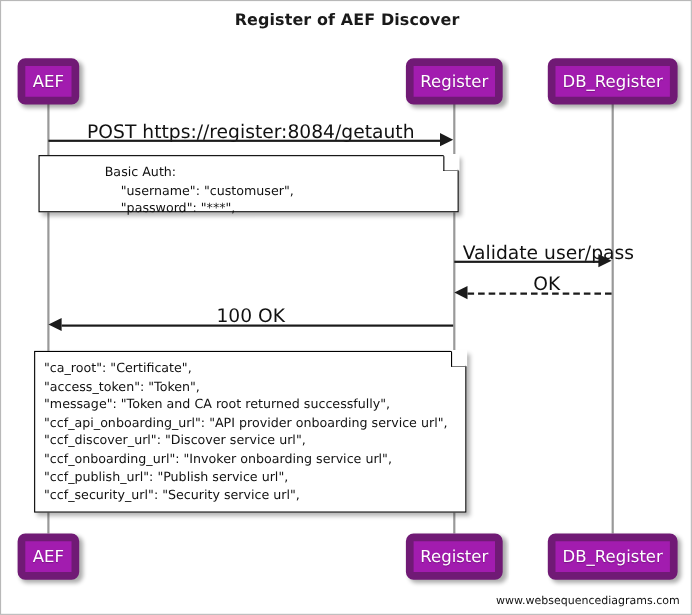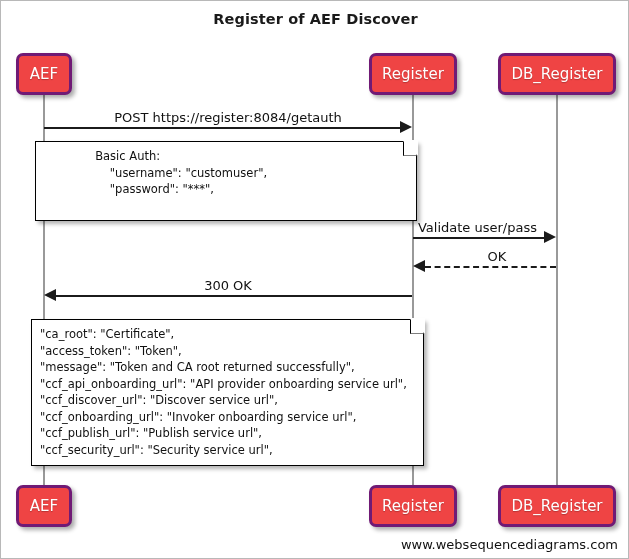--- a/index.html
+++ b/index.html
@@ -37,22 +37,22 @@
   
   .lifeline {
     position: absolute;
     width: 2px;
     background: #999999;
   }
 
   
   .participant {
     position: absolute;
-    background: #ef4444;
-    border: 3px solid #701a75;
+    background: #a21caf;
+    border: 7px solid #701a75;
     border-radius: 7px;
     color: #ffffff;
     font-size: 15px;
     display: flex;
     align-items: center;
     justify-content: center;
     box-shadow: 3px 3px 4px rgba(0,0,0,0.33);
     box-sizing: border-box;
     text-shadow: 0 1px 1px rgba(0,0,0,0.25);
     white-space: nowrap;
@@ -75,21 +75,21 @@
     border-bottom: 6px solid transparent;
   }
   .arrowhead.right {
     border-left: 12px solid #1b1b1b;
   }
   .arrowhead.left {
     border-right: 12px solid #1b1b1b;
   }
   .msg-label {
     position: absolute;
-    font-size: 13px;
+    font-size: 17px;
     color: #111111;
     white-space: nowrap;
     text-align: center;
   }
 
   
   .note {
     position: absolute;
     background: #ffffff;
     border: 1.5px solid #000000;
@@ -134,21 +134,21 @@
   }
   .note-centered .note-line {
     text-align: left;
   }
 
   
   .footer-credit {
     position: absolute;
     right: 10px;
     bottom: 6px;
-    font-size: 13px;
+    font-size: 10px;
     color: #111111;
   }
 </style>
 </head>
 <body>
 
 <div id="canvas">
 
   <div class="diagram-title">Register of AEF Discover</div>
 
@@ -157,39 +157,39 @@
   <div class="lifeline" style="left:555px; top:92px; height:392px;"></div>
 
   <div class="participant" style="left:15px; top:52px; width:56px; height:42px;">AEF</div>
   <div class="participant" style="left:368px; top:52px; width:88px; height:42px;">Register</div>
   <div class="participant" style="left:497px; top:52px; width:118px; height:42px;">DB_Register</div>
 
   <div class="msg-label" style="left:43px; top:109px; width:368px;">POST https://register:8084/getauth</div>
   <div class="msg-line" style="left:43px; top:126px; width:357px;"></div>
   <div class="arrowhead right" style="left:399px; top:120px;"></div>
 
-  <div class="note note-centered" style="left:34px; top:140px; width:382px; height:80px;">
+  <div class="note note-centered" style="left:34px; top:140px; width:382px; height:52px;">
     <div class="fold-cover"></div>
     <div class="fold"></div>
     <div class="note-lines">
       <div class="note-line">              Basic Auth:</div>
       <div class="note-line">                  "username": "customuser",</div>
       <div class="note-line">                  "password": "***",</div>
     </div>
   </div>
 
-  <div class="msg-label" style="left:391px; top:219px; width:171px;">Validate user/pass</div>
+  <div class="msg-label" style="left:412px; top:219px; width:171px;">Validate user/pass</div>
   <div class="msg-line" style="left:412px; top:236px; width:132px;"></div>
   <div class="arrowhead right" style="left:543px; top:230px;"></div>
 
   <div class="msg-label" style="left:412px; top:248px; width:168px;">OK</div>
   <div class="msg-line dashed" style="left:424px; top:265px; width:131px;"></div>
   <div class="arrowhead left" style="left:412px; top:259px;"></div>
 
-  <div class="msg-label" style="left:43px; top:277px; width:368px;">300 OK</div>
+  <div class="msg-label" style="left:43px; top:277px; width:368px;">100 OK</div>
   <div class="msg-line" style="left:55px; top:294px; width:356px;"></div>
   <div class="arrowhead left" style="left:43px; top:288px;"></div>
 
   <div class="note" style="left:30px; top:318px; width:393px; height:147px;">
     <div class="fold-cover"></div>
     <div class="fold"></div>
     <div class="note-lines">
       <div class="note-line">"ca_root": "Certificate",</div>
       <div class="note-line">"access_token": "Token",</div>
       <div class="note-line">"message": "Token and CA root returned successfully",</div>

